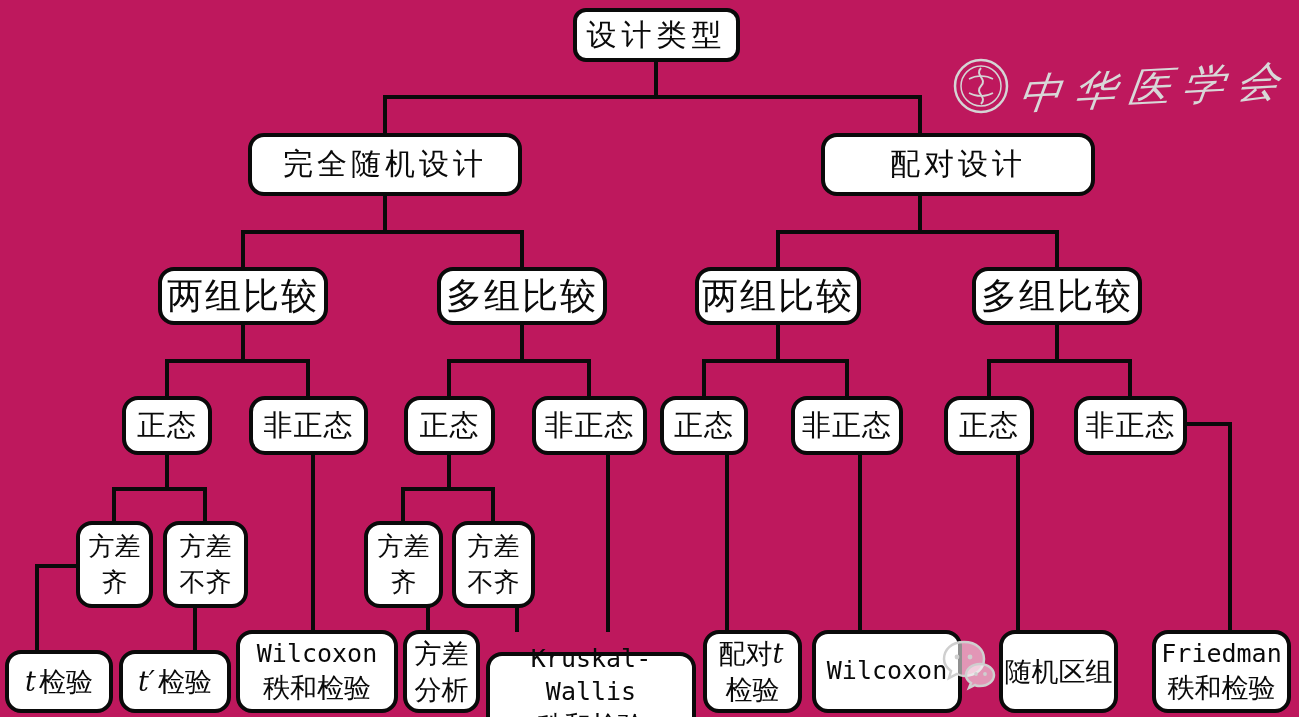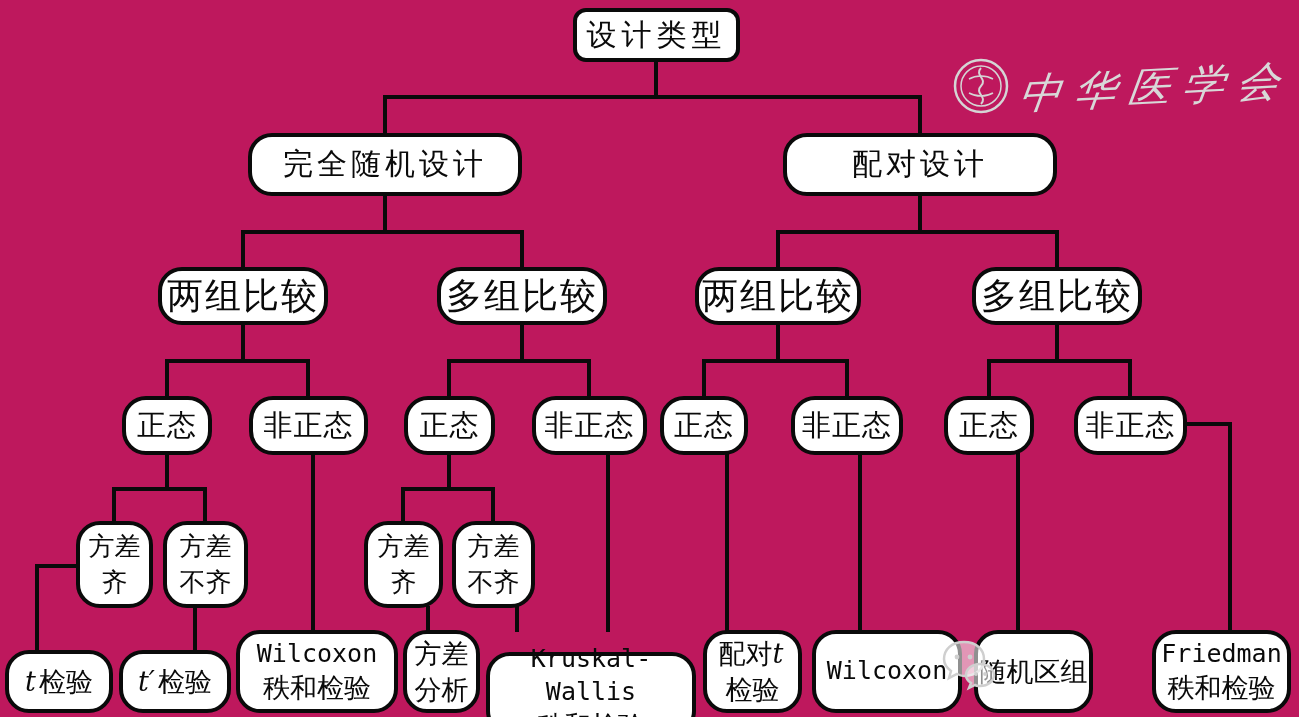--- a/index.html
+++ b/index.html
@@ -1,34 +1,34 @@
 <!DOCTYPE html>
 <html><head>
 <meta charset="utf-8">
 <style>
   html,body{margin:0;padding:0;background:#fff;}
   #canvas{position:relative;width:1299px;height:717px;background:#be185d;overflow:hidden;
           font-family:"DejaVu Serif","Liberation Serif",serif;}
   #wires{position:absolute;left:0;top:0;z-index:1;}
-  .node{position:absolute;z-index:2;background:#ffffff;border:4px solid #0a0a0a;border-radius:24px;
+  .node{position:absolute;z-index:2;background:#ffffff;border:4px solid #0a0a0a;border-radius:16px;
         box-sizing:border-box;display:flex;flex-direction:column;align-items:center;justify-content:center;
         color:#0a0a0a;text-align:center;line-height:1.22;}
   .lv1{font-size:30px;letter-spacing:5px;border-radius:13px;}
   .lv2{font-size:30px;letter-spacing:4px;}
   .lv3{font-size:36px;letter-spacing:2px;}
   .lv4{font-size:29px;letter-spacing:1px;text-align:center;}
   .lv5{font-size:26px;line-height:1.35;}
   .test{font-size:27px;line-height:1.3;}
   .mono{font-family:"DejaVu Sans Mono","Liberation Mono",monospace;font-size:25px;letter-spacing:0;}
   .it{font-style:italic;font-family:"DejaVu Serif","Liberation Serif",serif;padding-right:3px;}
   .row{display:flex;align-items:baseline;justify-content:center;}
   
   #n-root{left:573px;top:8px;width:167px;height:54px;}
   #n-crd{left:248px;top:133px;width:274px;height:63px;}
-  #n-pd{left:783px;top:133px;width:274px;height:63px;}
+  #n-pd{left:821px;top:133px;width:274px;height:63px;}
   #n-l3a{left:158px;top:267px;width:170px;height:58px;}
   #n-l3b{left:437px;top:267px;width:170px;height:58px;}
   #n-l3c{left:695px;top:267px;width:166px;height:58px;}
   #n-l3d{left:972px;top:267px;width:170px;height:58px;}
   #n-l4a1{left:122px;top:396px;width:90px;height:59px;}
   #n-l4a2{left:249px;top:396px;width:119px;height:59px;}
   #n-l4b1{left:404px;top:396px;width:91px;height:59px;}
   #n-l4b2{left:532px;top:396px;width:115px;height:59px;}
   #n-l4c1{left:660px;top:396px;width:88px;height:59px;}
   #n-l4c2{left:791px;top:396px;width:112px;height:59px;}
@@ -38,21 +38,21 @@
   #n-l5p2{left:163px;top:521px;width:85px;height:87px;}
   #n-l5q1{left:364px;top:521px;width:79px;height:87px;}
   #n-l5q2{left:452px;top:521px;width:83px;height:87px;}
   #n-t1{left:5px;top:650px;width:108px;height:63px;}
   #n-t2{left:119px;top:650px;width:112px;height:63px;}
   #n-t3{left:236px;top:630px;width:162px;height:83px;}
   #n-t4{left:403px;top:630px;width:77px;height:83px;}
   #n-t5{left:486px;top:652px;width:210px;height:83px;}
   #n-t6{left:703px;top:630px;width:99px;height:83px;}
   #n-t7{left:812px;top:630px;width:150px;height:83px;}
-  #n-t8{left:974px;top:630px;width:119px;height:83px;gap:44px;}
+  #n-t8{left:999px;top:630px;width:119px;height:83px;gap:44px;}
   #n-t9{left:1152px;top:630px;width:139px;height:83px;}
   
   #wm-top{position:absolute;z-index:3;left:1020px;top:60px;width:250px;height:60px;
           color:#d8d8d8;font-size:42px;font-style:italic;letter-spacing:12px;white-space:nowrap;
           transform:skewX(-10deg) rotate(-3deg);user-select:none;}
   #wm-logo{position:absolute;z-index:3;left:948px;top:55px;}
   #wm-bottom{position:absolute;z-index:4;left:994px;top:639px;width:300px;
           color:rgba(216,216,216,0.85);font-size:32px;white-space:nowrap;letter-spacing:0px;
           text-shadow:1px 1px 0 rgba(255,255,255,0.9),-1px -1px 0 rgba(140,140,140,0.55);user-select:none;}
   #wm-bubble{position:absolute;z-index:4;left:940px;top:636px;}

